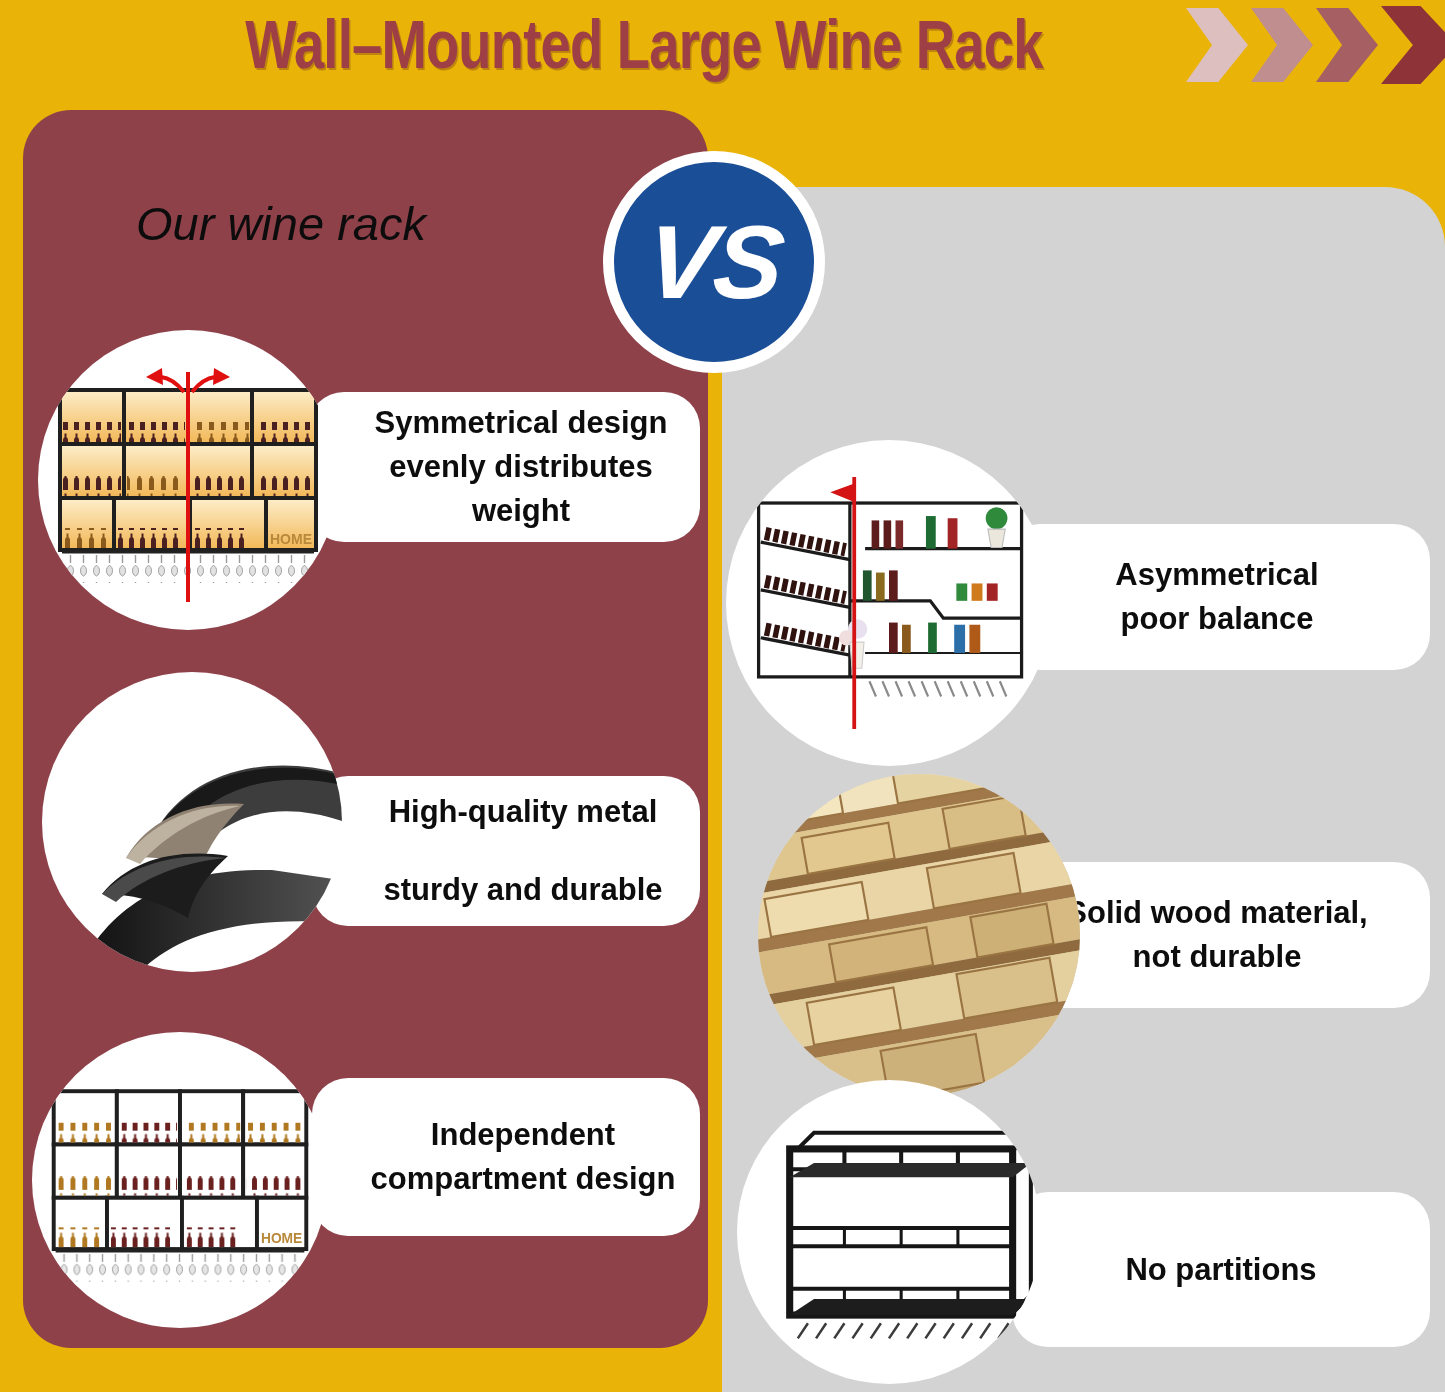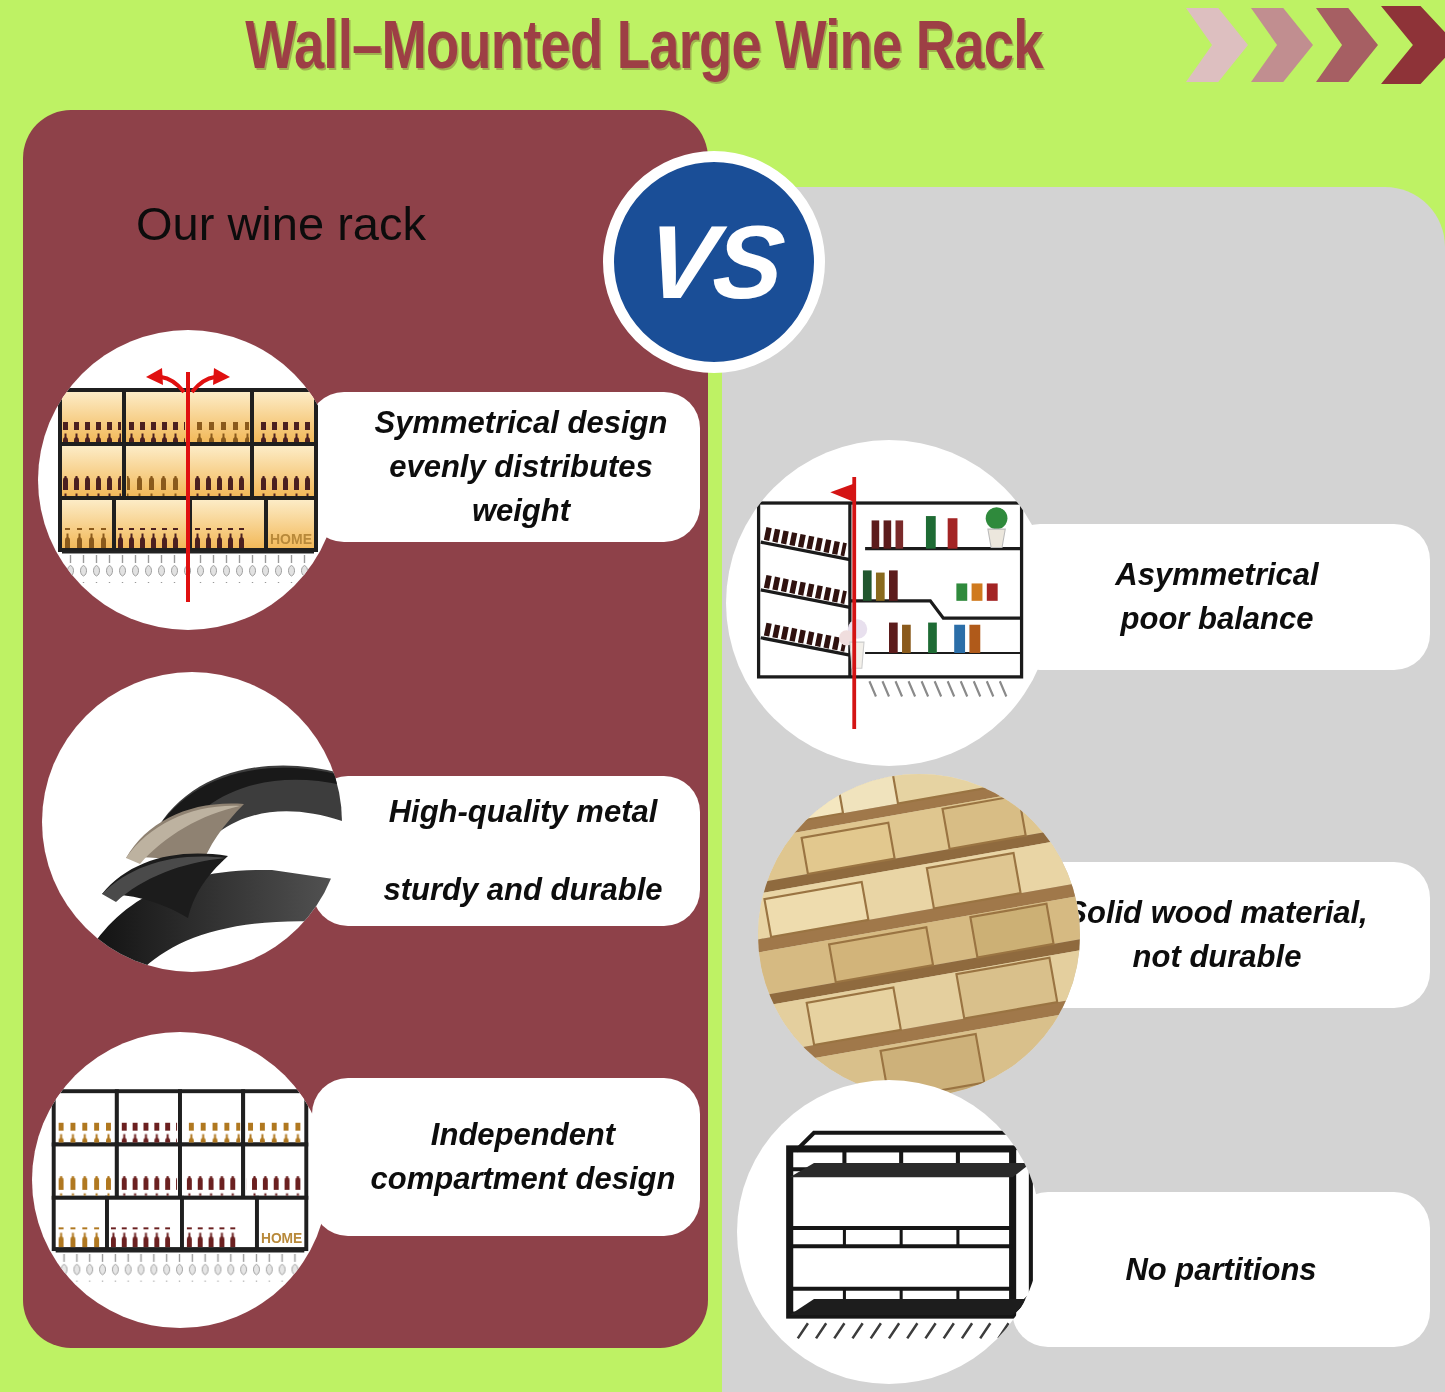--- a/index.html
+++ b/index.html
@@ -1,16 +1,16 @@
 <!DOCTYPE html>
 <html><head>
 <meta charset="utf-8">
 <style>
   html,body{margin:0;padding:0;background:#fff;}
-  .stage{position:relative;width:1445px;height:1392px;background:#bef264;overflow:hidden;
+  .stage{position:relative;width:1445px;height:1392px;background:#eab308;overflow:hidden;
          font-family:"Liberation Sans",sans-serif;}
 
   
   .title{position:absolute;left:116px;top:0;width:1320px;line-height:88px;
          font-size:68px;font-weight:bold;color:#9d3f45;white-space:nowrap;text-align:center;
          letter-spacing:-1px;transform:scaleX(0.80);transform-origin:left top;
          text-shadow:2px 2px 0 rgba(90,25,30,.30);}
 
   
   .chevrons{position:absolute;left:1186px;top:6px;display:flex;gap:3px;align-items:center;}
@@ -20,36 +20,36 @@
   .chev.c3{background:#a65f63;}
   .chev.c4{background:#8e3338;width:76px;height:78px;}
 
   
   .panel-left{position:absolute;left:23px;top:110px;width:685px;height:1238px;
               background:#8e4149;border-radius:48px;z-index:0;}
   .panel-right{position:absolute;left:722px;top:187px;width:723px;height:1205px;
                background:#d3d3d3;border-radius:60px 60px 0 0;z-index:0;}
 
   .heading{position:absolute;color:#0c0c0c;font-size:47px;z-index:2;white-space:nowrap;}
-  .heading-left{left:136px;top:196px;}
+  .heading-left{left:136px;top:196px;font-style:italic;}
   .heading-right{left:886px;top:280px;}
 
   
   .vs{position:absolute;left:603px;top:151px;width:200px;height:200px;border-radius:50%;
       background:#1a4e97;border:11px solid #ffffff;box-sizing:content-box;z-index:5;
       display:flex;align-items:center;justify-content:center;}
   .vs span{color:#fff;font-size:104px;font-weight:bold;font-style:italic;
            transform:skewX(-6deg);letter-spacing:-2px;line-height:1;}
 
   
   .feat-circle{position:absolute;border-radius:50%;background:#fff;overflow:hidden;z-index:3;}
   .feat-circle svg{display:block;width:100%;height:100%;}
   .feat-box{position:absolute;background:#fff;border-radius:36px;z-index:1;
             display:flex;flex-direction:column;justify-content:center;align-items:center;
-            text-align:center;font-weight:bold;font-size:31px;line-height:44px;color:#0d0d0d;font-style:italic;}
+            text-align:center;font-weight:bold;font-size:31px;line-height:44px;color:#0d0d0d;}
   .feat-box.pl{padding-left:34px;box-sizing:border-box;}
 
   
   .lc1{left:38px;top:330px;width:300px;height:300px;}
   .lb1{left:308px;top:392px;width:392px;height:150px;}
   .lc2{left:42px;top:672px;width:300px;height:300px;}
   .lb2{left:312px;top:776px;width:388px;height:150px;gap:34px;}
   .lc3{left:32px;top:1032px;width:296px;height:296px;}
   .lb3{left:312px;top:1078px;width:388px;height:158px;}
 

